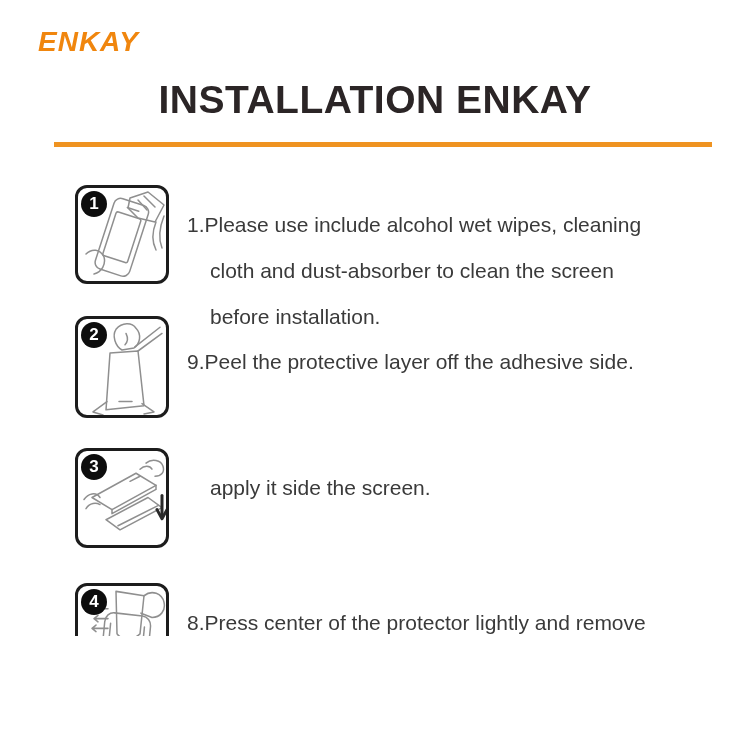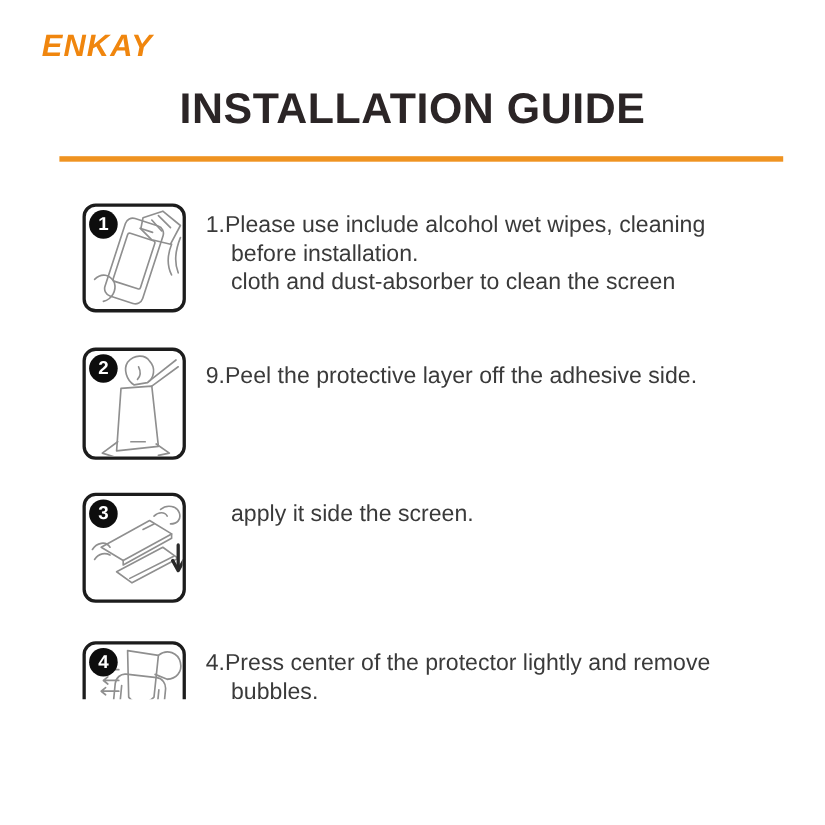--- a/index.html
+++ b/index.html
@@ -30,33 +30,33 @@
   .badge {
     position:absolute; left:3px; top:3px; width:26px; height:26px;
     border-radius:50%; background:#0d0d0d; color:#ffffff;
     display:flex; align-items:center; justify-content:center;
     font-size:17px; font-weight:bold; z-index:2;
   }
   .step-text {
     position:absolute; left:187px;
     font-size:21px; line-height:26px; color:#3a3a3a;
   }
-  .line { white-space:pre; }
+  .line { white-space:pre;margin-top:20px; }
   .cont { padding-left:23px; }
   .stroke { fill:none; stroke:#8f8f8f; stroke-width:1.5; stroke-linecap:round; stroke-linejoin:round; }
   .stroke-bold { fill:none; stroke:#2a2a2a; stroke-width:3; stroke-linecap:round; stroke-linejoin:round; }
 </style>
 </head>
 <body>
 
 <div class="page">
 
   <div class="logo">ENKAY</div>
 
-  <h1 class="title">INSTALLATION GUIDE</h1>
+  <h1 class="title">INSTALLATION ENKAY</h1>
 
   <div class="divider"></div>
 
   <div class="icon-box" style="top:185px; height:99px;">
     <div class="badge">
       <span>1</span>
     </div>
     <svg viewBox="0 0 88 93" preserveAspectRatio="none">
       <g class="stroke">
         <g transform="rotate(18 42 55)">
@@ -68,22 +68,22 @@
         <path d="M60 12 L69 22"></path>
         <path d="M66 8 L77 19"></path>
         <path d="M86 28 C82 38 80 50 84 60"></path>
         <path d="M78 34 C74 44 74 54 78 62"></path>
         <path d="M8 66 C14 60 22 61 26 69 C28 76 24 84 16 86"></path>
       </g>
     </svg>
   </div>
   <div class="step-text" style="top:192px;">
     <div class="line">1.Please use include alcohol wet wipes, cleaning</div>
+    <div class="line cont">cloth and dust-absorber to clean the screen</div>
     <div class="line cont">before installation.</div>
-    <div class="line cont">cloth and dust-absorber to clean the screen</div>
   </div>
 
   <div class="icon-box" style="top:316px; height:102px;">
     <div class="badge">
       <span>2</span>
     </div>
     <svg viewBox="0 0 88 93" preserveAspectRatio="none">
       <g class="stroke">
         <path d="M32 33 L60 31 L66 84 L28 88 Z"></path>
         <path d="M41 80 h13"></path>
@@ -142,17 +142,17 @@
         <path d="M66 9 C74 3 84 7 86 15 C88 23 82 29 74 29 L63 25"></path>
         <path d="M30 21 H19 M22 18 L18 21 L22 24"></path>
         <path d="M30 30 H17 M20 27 L16 30 L20 33"></path>
         <path d="M30 39 H15 M18 36 L14 39 L18 42"></path>
         <path d="M10 87 C14 80 23 80 27 87"></path>
         <path d="M64 87 C68 80 77 80 81 87"></path>
       </g>
     </svg>
   </div>
   <div class="step-text" style="top:590px;">
-    <div class="line">4.Press center of the protector lightly and remove</div>
+    <div class="line">8.Press center of the protector lightly and remove</div>
     <div class="line cont">bubbles.</div>
   </div>
 
 </div>
 
 </body></html>

